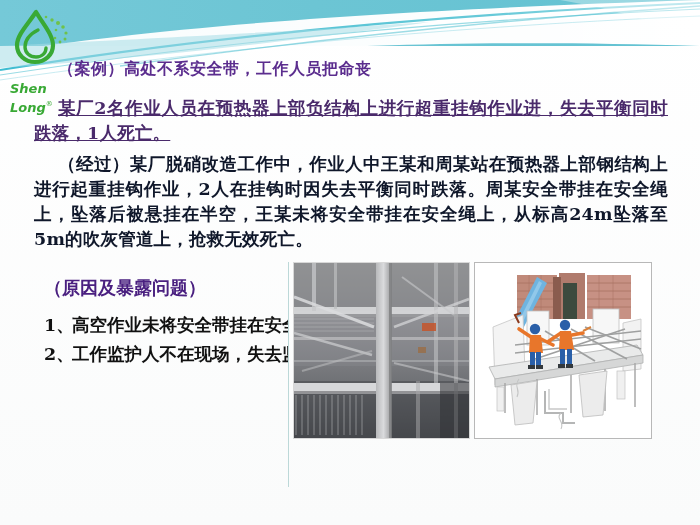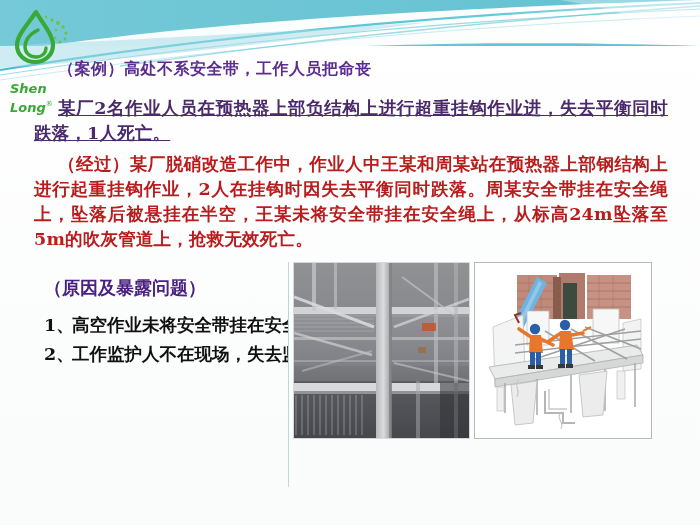--- a/index.html
+++ b/index.html
@@ -58,21 +58,21 @@
     left: 34px; top: 96px;
     width: 634px;
     color: #4a2a6b;
     text-indent: 24px;
     text-align: justify;
     text-decoration: underline;
   }
   .para-2 {
     left: 34px; top: 152px;
     width: 634px;
-    color: #b91c1c;
+    color: #0f172a;
     text-indent: 24px;
     text-align: justify;
   }
 
   
   .section-head {
     position: absolute;
     left: 44px; top: 276px;
     color: #4a2080;
     font-size: 18px;

